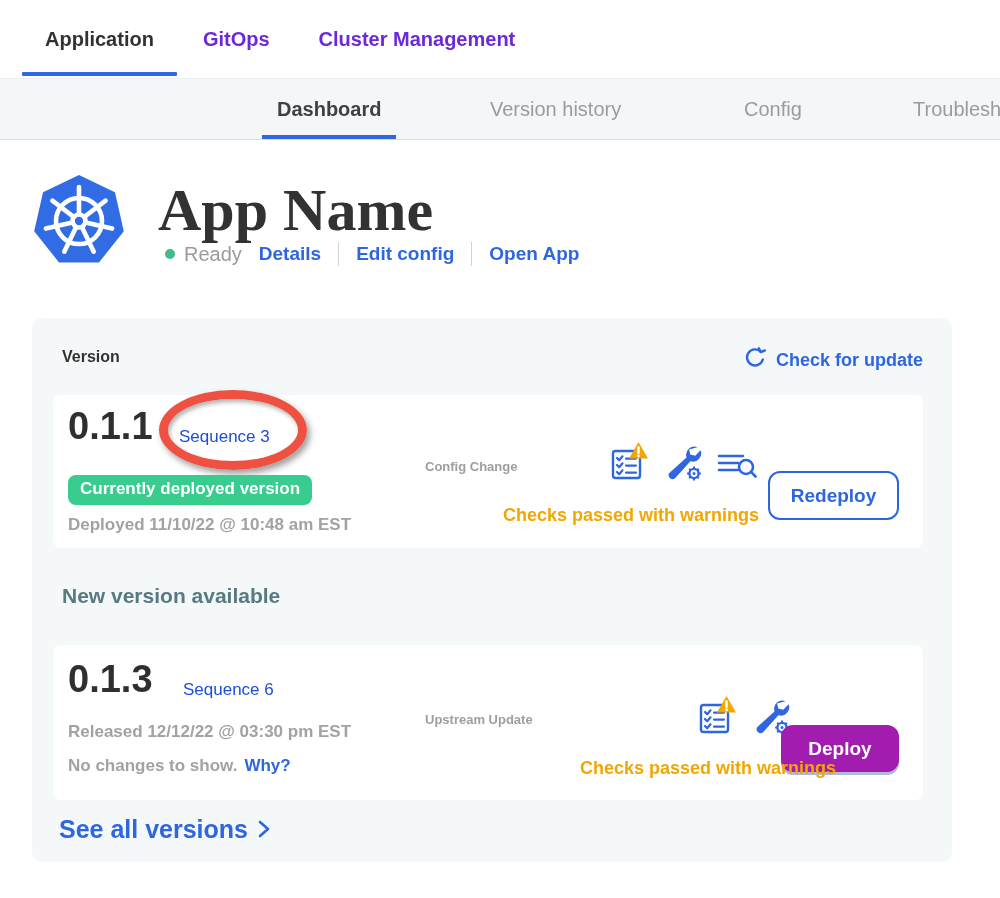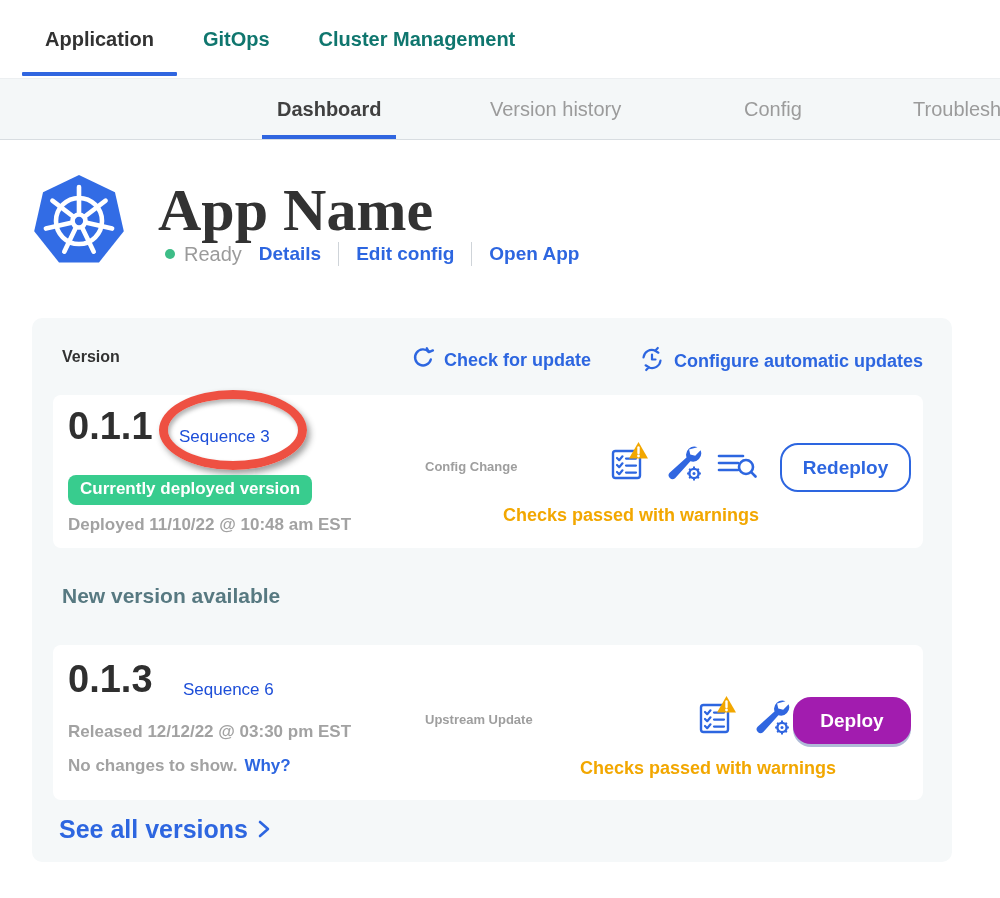--- a/index.html
+++ b/index.html
@@ -4,21 +4,21 @@
 <style>
   * { margin:0; padding:0; box-sizing:border-box; }
   html,body { width:1000px; height:898px; background:#fff; overflow:hidden;
               font-family:"Liberation Sans", sans-serif; }
   .page { position:relative; width:1000px; height:898px; background:#fff; overflow:hidden; }
 
   
   .topnav { position:absolute; top:0; left:0; width:1000px; height:78px; background:#fff; }
   .topnav-inner { display:flex; height:100%; padding-left:22px; gap:3px; }
   .topnav-item { position:relative; display:flex; align-items:center; padding:0 23px;
-                 font-size:20px; font-weight:700; color:#0f766e; cursor:pointer; }
+                 font-size:20px; font-weight:700; color:#6d28d9; cursor:pointer; }
   .topnav-item.active { color:#323232; }
   .topnav-item.active .nav-underline { position:absolute; left:0; right:0; bottom:2px;
                  height:4px; background:#3066e0; border-radius:1px; }
 
   
   .tabbar { position:absolute; top:78px; left:0; width:1000px; height:62px;
             background:#f4f7f8; border-top:1px solid #eceff1; border-bottom:1px solid #d8dde1; }
   .tab { position:absolute; top:0; height:100%; display:flex; align-items:center;
          font-size:20px; color:#9b9b9b; cursor:pointer; white-space:nowrap; padding:0 15px; }
   .tab.active { color:#404040; font-weight:700; }
@@ -73,22 +73,22 @@
 
   .source-label { position:absolute; left:372px; font-size:13px; font-weight:700; color:#9e9e9e; }
   .card-current .source-label { top:64px; }
   .card-new .source-label { top:67px; }
 
   .icons-row { position:absolute; display:flex; align-items:flex-end; gap:15px; }
   .card-current .icons-row { left:556px; top:46px; }
   .card-new .icons-row { left:644px; top:50px; }
   .ver-icon { cursor:pointer; }
 
-  .btn { position:absolute; right:12px; border-radius:18px; font-size:19px; font-weight:700;
-         display:flex; align-items:center; justify-content:center; cursor:pointer; }
+  .btn { position:absolute; right:24px; border-radius:12px; font-size:19px; font-weight:700;
+         display:flex; align-items:center; justify-content:center; cursor:pointer;margin-top:28px; }
   .btn-outline { top:48px; width:131px; height:49px; background:#fff; color:#2d66e0;
                  border:2px solid #2d66e0; }
   .btn-solid { top:52px; width:118px; height:47px; background:#a21caf; color:#fff; border:none;
                box-shadow:0 3px 0 rgba(30,60,140,.35); }
 
   .checks-status { position:absolute; font-size:18px; font-weight:700; color:#f2a700; white-space:nowrap; }
   .card-current .checks-status { left:450px; top:110px; }
   .card-new .checks-status { left:527px; top:113px; }
 
   .new-version-heading { position:absolute; left:30px; top:266px; font-size:21px;
@@ -166,32 +166,20 @@
     <div class="vc-actions">
       <div class="vc-action">
         <span>
           <svg width="24" height="24" viewBox="0 0 24 24" fill="none" stroke="#2d66e0" stroke-width="2.4" stroke-linecap="round" stroke-linejoin="round">
             <path d="M19.8 13.5a8 8 0 1 1-2-7.7"></path>
             <polyline points="15.8,2.2 17.9,6.1 21.9,4.4" fill="none"></polyline>
           </svg>
         </span>
         <span>Check for update</span>
       </div>
-      <div class="vc-action">
-        <span>
-          <svg width="26" height="26" viewBox="0 0 26 26" fill="none" stroke="#2d66e0" stroke-width="2.2" stroke-linecap="round" stroke-linejoin="round">
-            <path d="M21.5 14.5a8.5 8.5 0 0 1-11.5 7"></path>
-            <polyline points="7.2,24 9.8,21.3 6.6,19.3"></polyline>
-            <path d="M4.5 11.5A8.5 8.5 0 0 1 16 4.5"></path>
-            <polyline points="18.8,2 16.2,4.7 19.4,6.7"></polyline>
-            <polyline points="13,8.5 13,13.5 16.5,13.5"></polyline>
-          </svg>
-        </span>
-        <span>Configure automatic updates</span>
-      </div>
     </div>
 
     <div class="inner-card card-current">
       <div class="ver-number">0.1.1</div>
       <div class="seq-label">Sequence 3</div>
       <div class="red-ellipse"></div>
       <div class="deployed-badge">Currently deployed version</div>
       <div class="meta-line deployed-at">Deployed 11/10/22 @ 10:48 am EST</div>
       <div class="source-label">Config Change</div>
 

